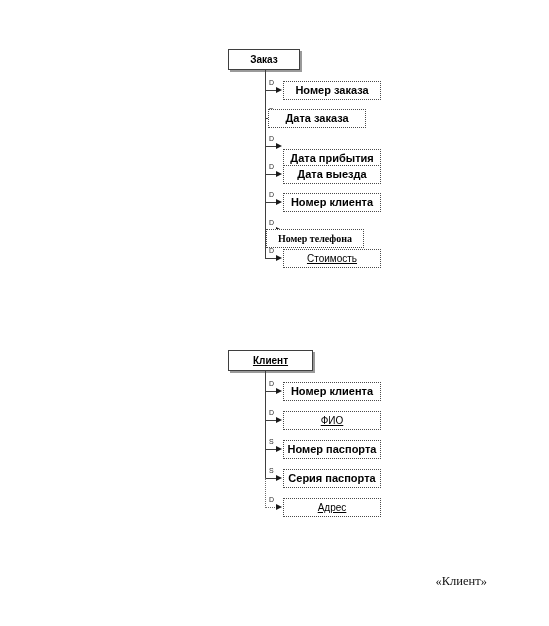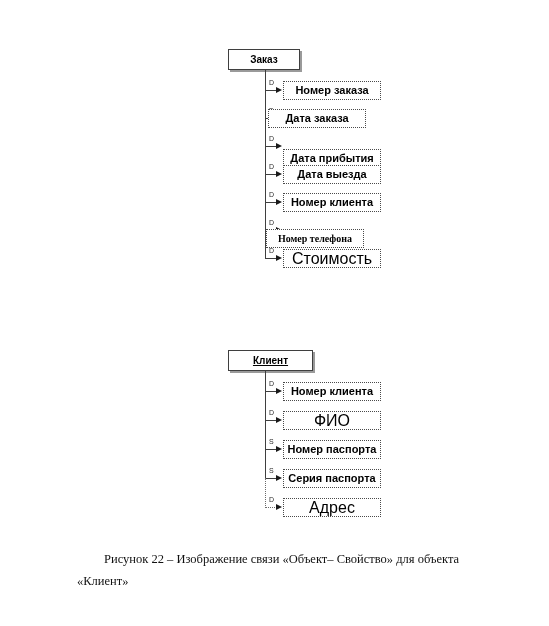--- a/index.html
+++ b/index.html
@@ -50,21 +50,22 @@
     height: 19px;
     line-height: 17px;
     width: 98px;
   }
   .attr-box.serif {
     font-family: "Liberation Serif", serif;
     font-size: 10px;
   }
   .attr-box.regular {
     font-weight: normal;
-    font-size: 16px;
+    font-size: 10px;
+    text-decoration: underline;
   }
   .trunk {
     position: absolute;
     width: 1px;
     background: #3f3f3f;
   }
   .trunk.dotted {
     background: none;
     border-left: 1px dotted #6a6a6a;
     width: 0;
@@ -187,20 +188,17 @@
       <div class="edge-label" style="left: 269px; top: 467px;">S</div>
       <div class="attr-box" style="left: 283px; top: 469px;">Серия паспорта</div>
       <div class="branch dotted" style="left: 265px; top: 507px; width: 12px;"></div>
       <div class="arrow" style="left: 276px; top: 504px;"></div>
       <div class="edge-label" style="left: 269px; top: 496px;">D</div>
       <div class="attr-box regular" style="left: 283px; top: 498px;">Адрес</div>
       <div class="trunk" style="left: 265px; top: 371px; height: 108px;"></div>
       <div class="trunk dotted" style="left: 265px; top: 478px; height: 30px;"></div>
     </div>
 
-  <div class="caption" style="top:548px;">
-    <span class="indent"></span><span>Рисунок 22 – Изображение связи «Объект– Свойство» для объекта</span>
-  </div>
-  <div class="caption" style="top:570px; text-align:left;margin-left:15px;">
+  <div class="caption" style="top:570px; text-align:right;">
     <span>«Клиент»</span>
   </div>
 
 </div>
 
 </body></html>

